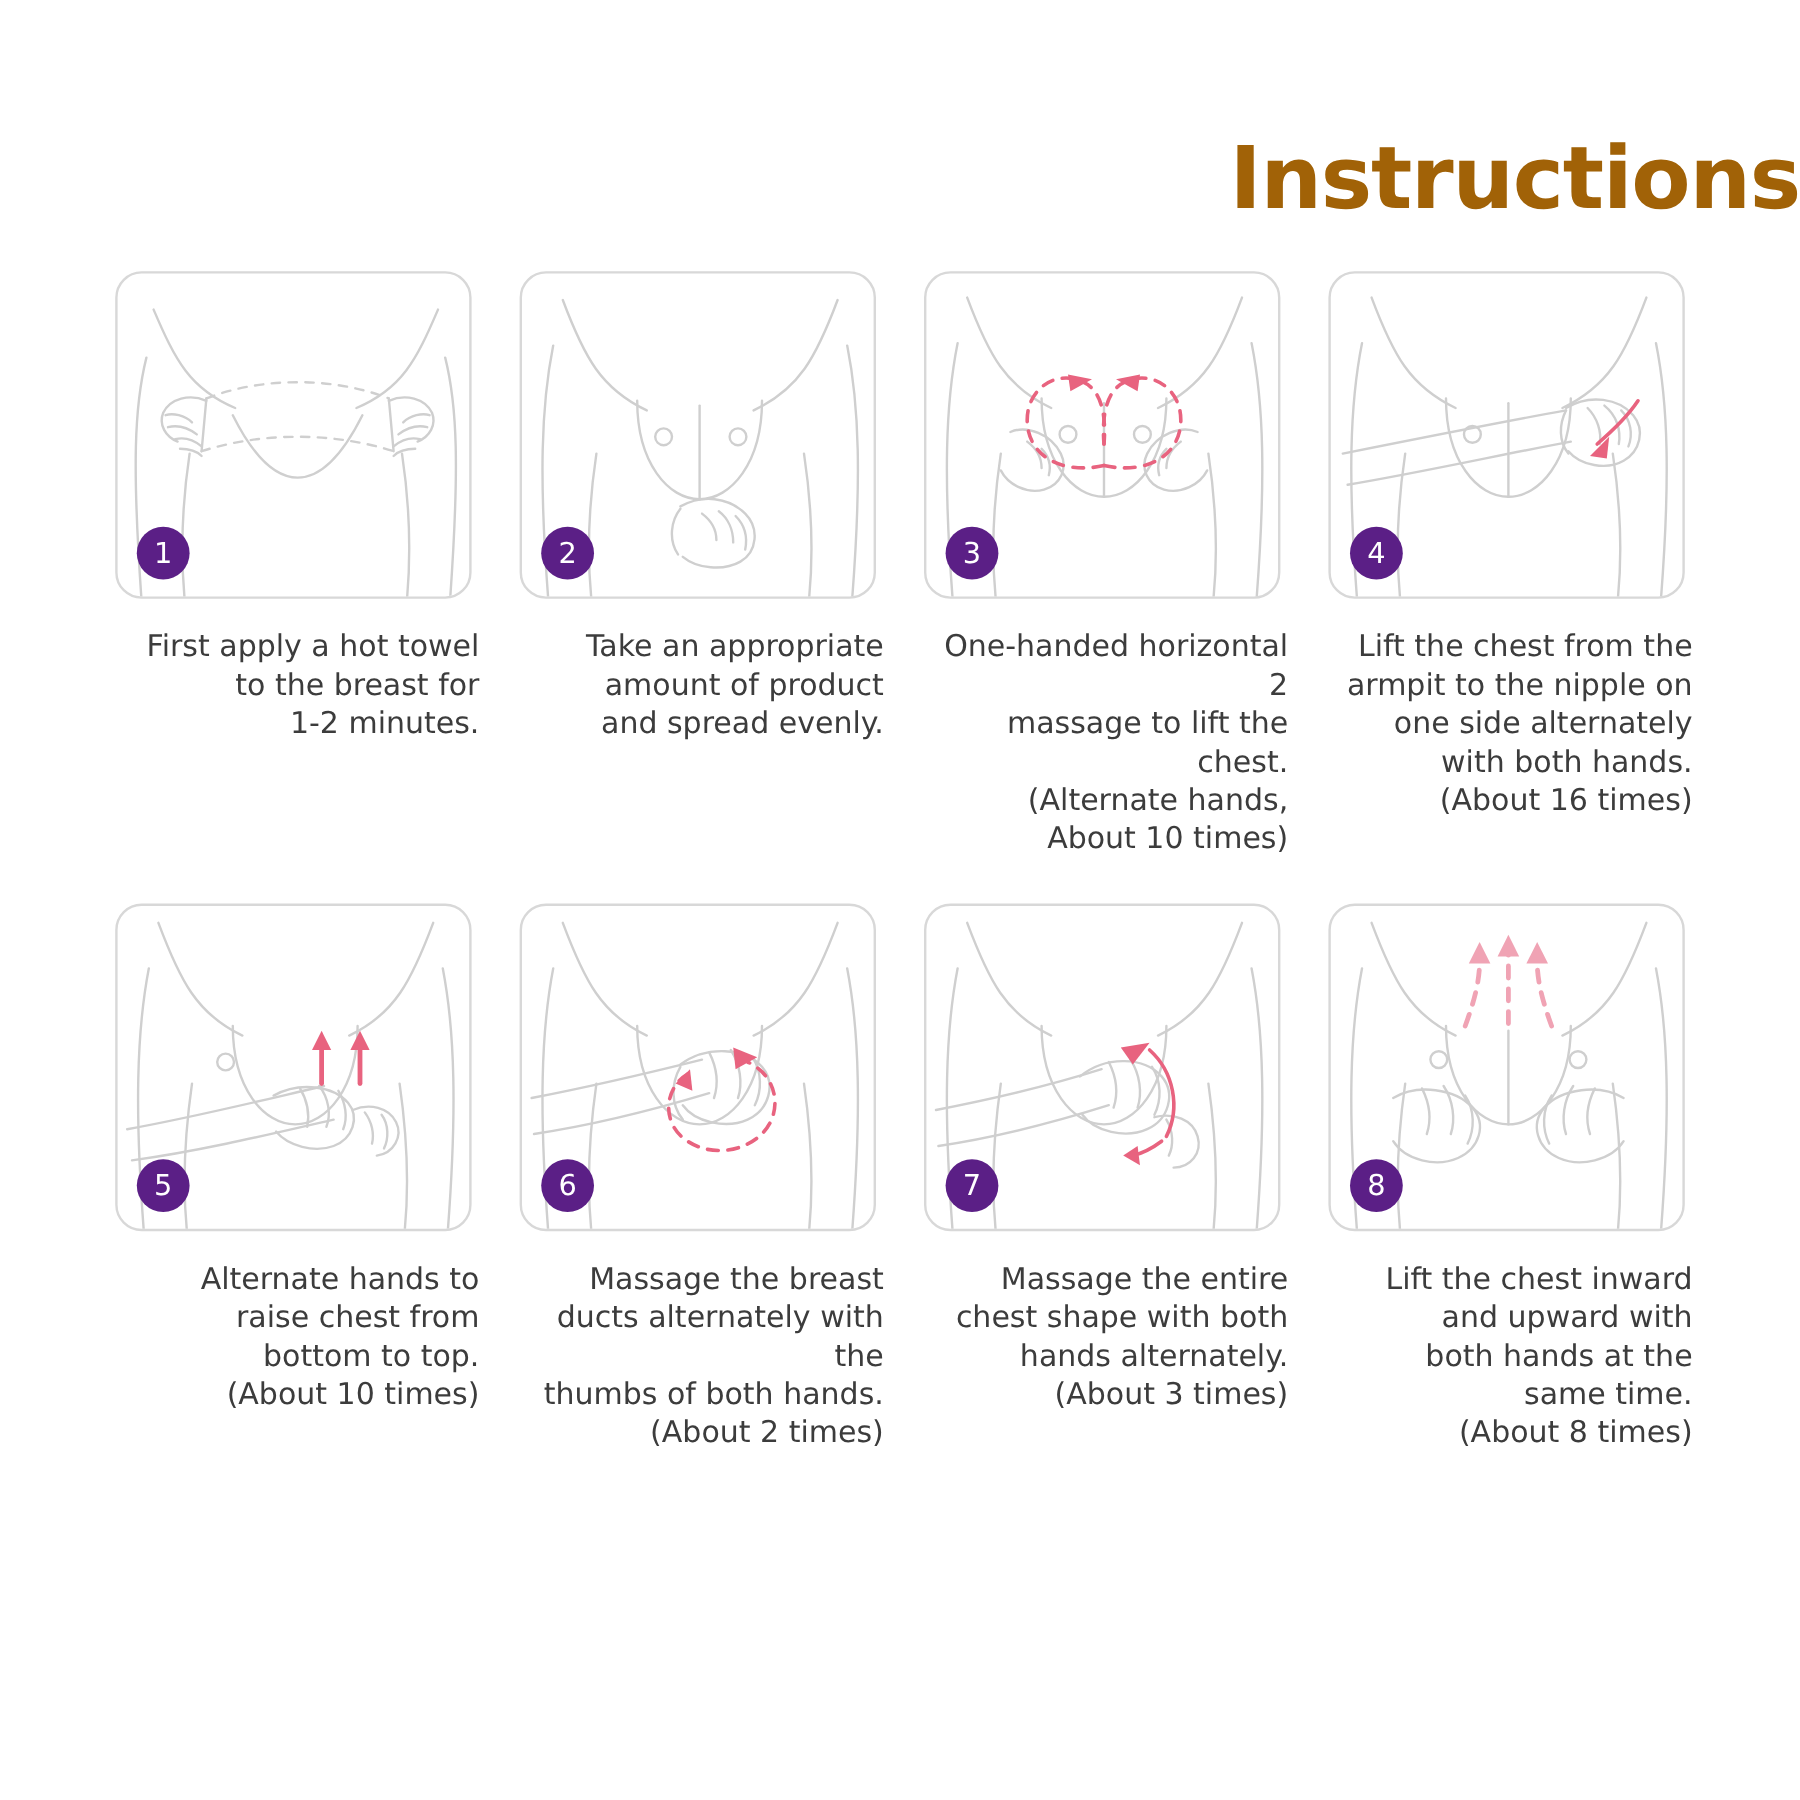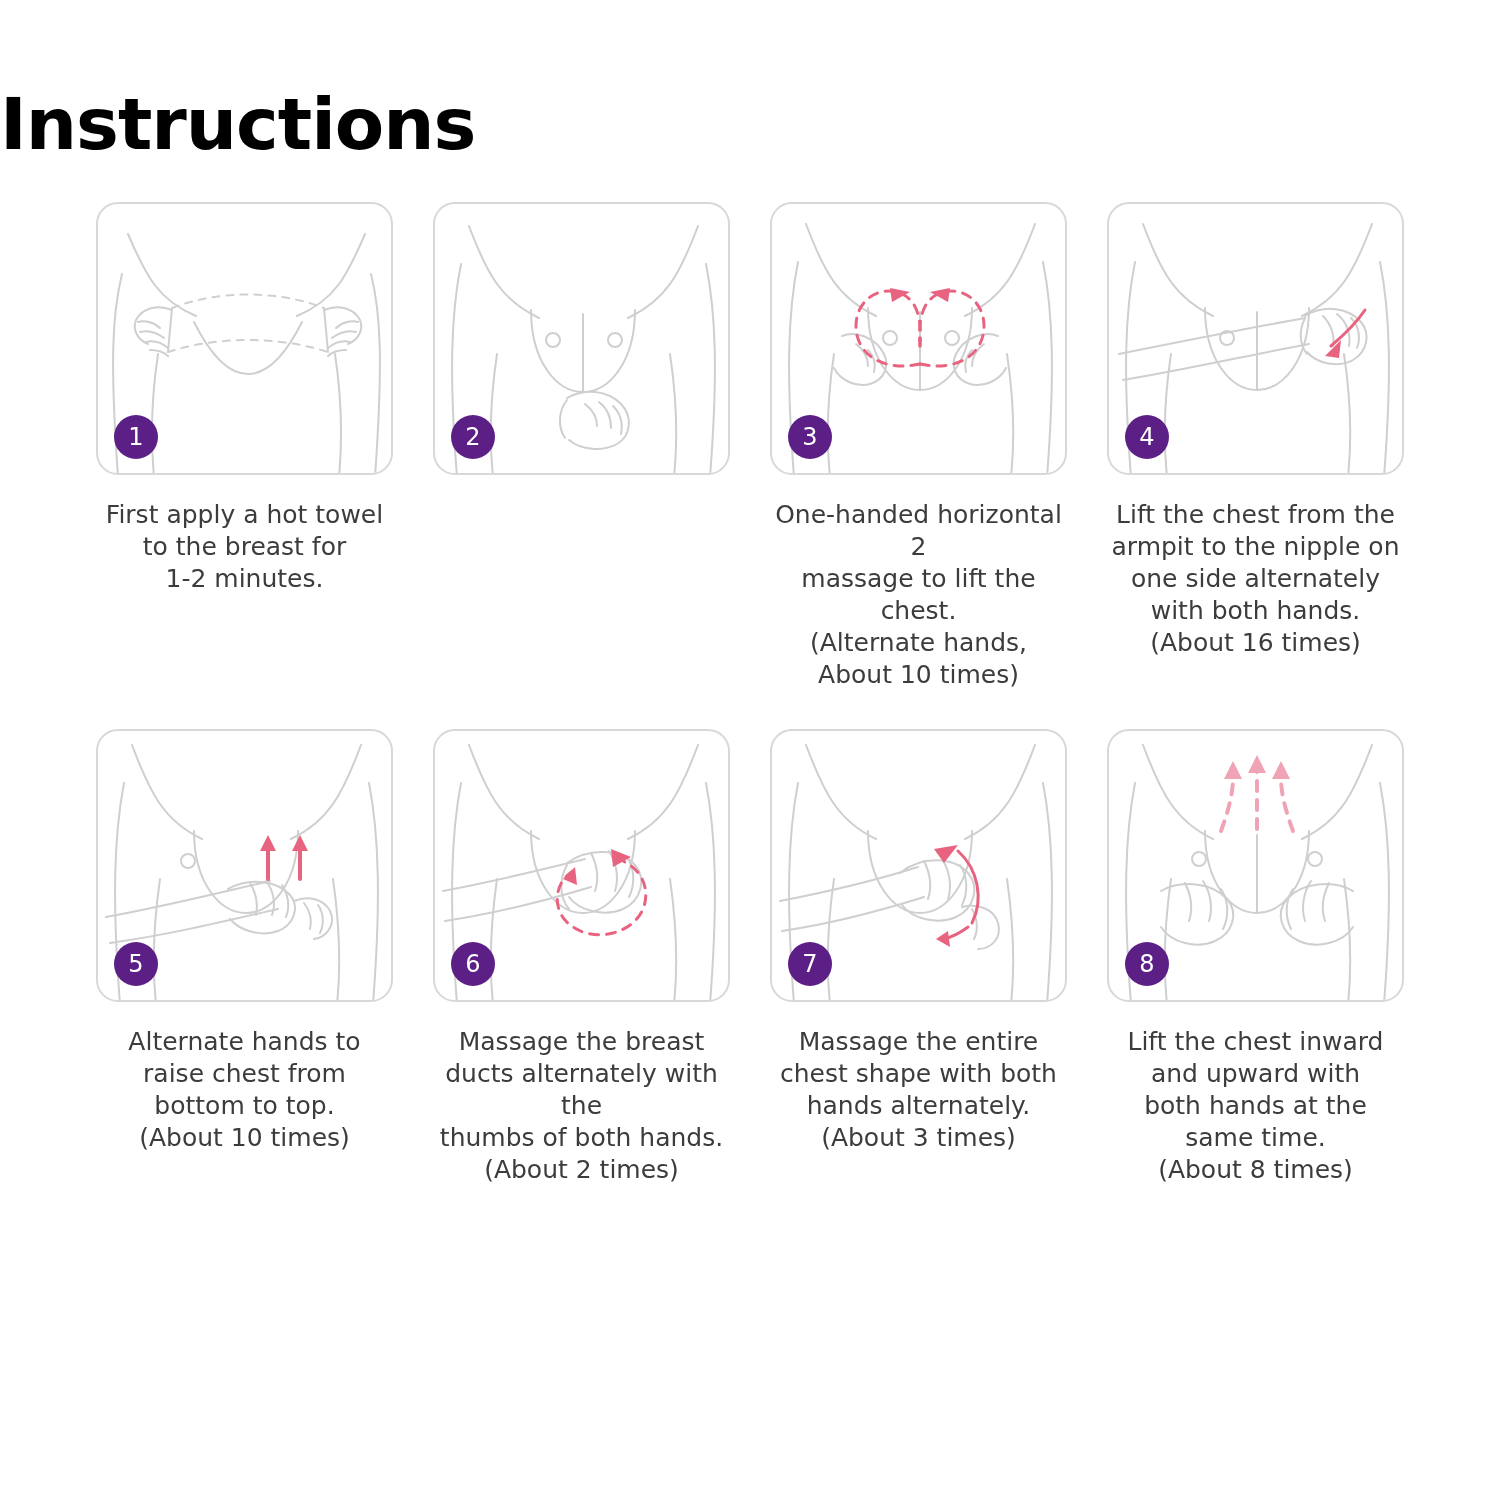--- a/index.html
+++ b/index.html
@@ -14,28 +14,28 @@
     color: #3a3a3a;
     overflow: hidden;
   }
   .page {
     position: relative;
     width: 1500px;
     height: 1500px;
     box-sizing: border-box;
   }
   .title {
-    text-align: left;
+    text-align: right;
     font-family: "DejaVu Sans", sans-serif;
     font-weight: bold;
     font-size: 72px;
     letter-spacing: -1px;
-    color: #000000;
+    color: #a16207;
     margin: 0;
-    padding-top: 88px;
+    padding-top: 112px;
     line-height: 1;
   }
   .grid {
     display: grid;
     grid-template-columns: repeat(4, 334px);
     justify-content: center;
     column-gap: 3px;
     margin-top: 42px;
   }
   .row2 {
@@ -74,21 +74,21 @@
     font-size: 24px;
     font-family: "DejaVu Sans", sans-serif;
     display: flex;
     align-items: center;
     justify-content: center;
     line-height: 1;
     z-index: 5;
   }
   .caption {
     margin-top: 24px;
-    text-align: center;
+    text-align: right;
     font-size: 25px;
     line-height: 1.28;
     color: #3c3c3c;
     width: 310px;
     white-space: pre-line;
     font-family: "DejaVu Sans", sans-serif;
   }
 </style>
 </head>
 <body>
@@ -152,20 +152,23 @@
           <circle cx="180" cy="136" r="7"></circle>
 
           <path d="M132 194 C150 184, 172 186, 186 200 C198 212, 196 232, 182 240 C168 248, 146 246, 134 236"></path>
           <path d="M150 200 C158 206, 162 214, 162 222"></path>
           <path d="M164 198 C172 204, 176 214, 176 224"></path>
           <path d="M178 202 C186 210, 188 220, 186 230"></path>
           <path d="M132 196 C124 206, 122 222, 130 234"></path>
         </svg>
         <div class="badge">2</div>
       </div>
+      <div class="caption">Take an appropriate
+amount of product
+and spread evenly.</div>
     </div>
 
     <div class="step">
       <div class="panel">
         <svg width="297" height="273" viewBox="0 0 297 273" fill="none" stroke="#cfcfcf" stroke-width="2" stroke-linecap="round" stroke-linejoin="round">
           <path d="M34 20 C52 68, 66 94, 104 112"></path>
           <path d="M263 20 C245 68, 231 94, 193 112"></path>
           <path d="M26 58 C16 108, 14 170, 22 273"></path>
           <path d="M271 58 C281 108, 283 170, 275 273"></path>
           <path d="M62 150 C56 190, 54 235, 58 273"></path>

